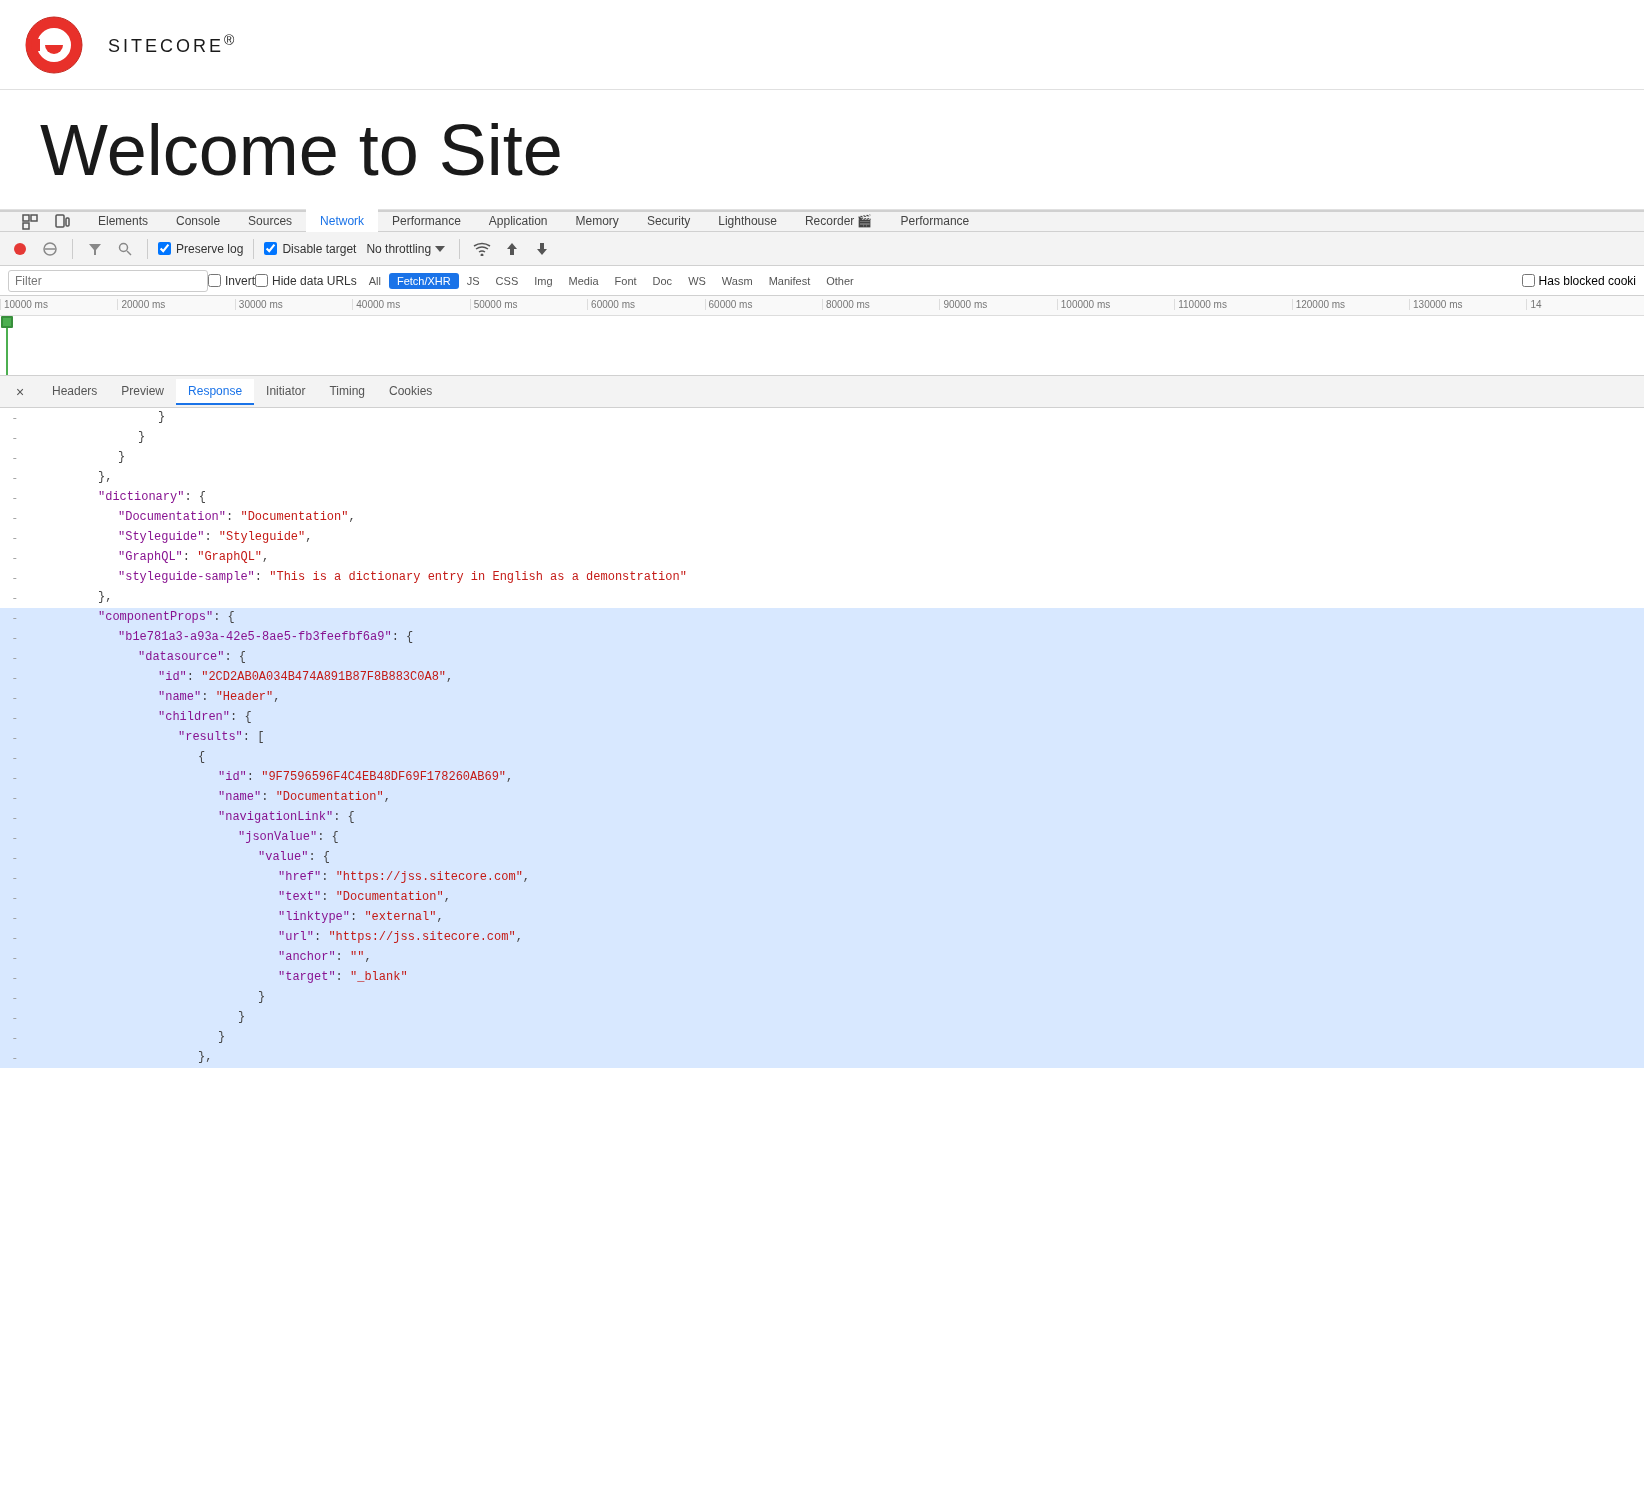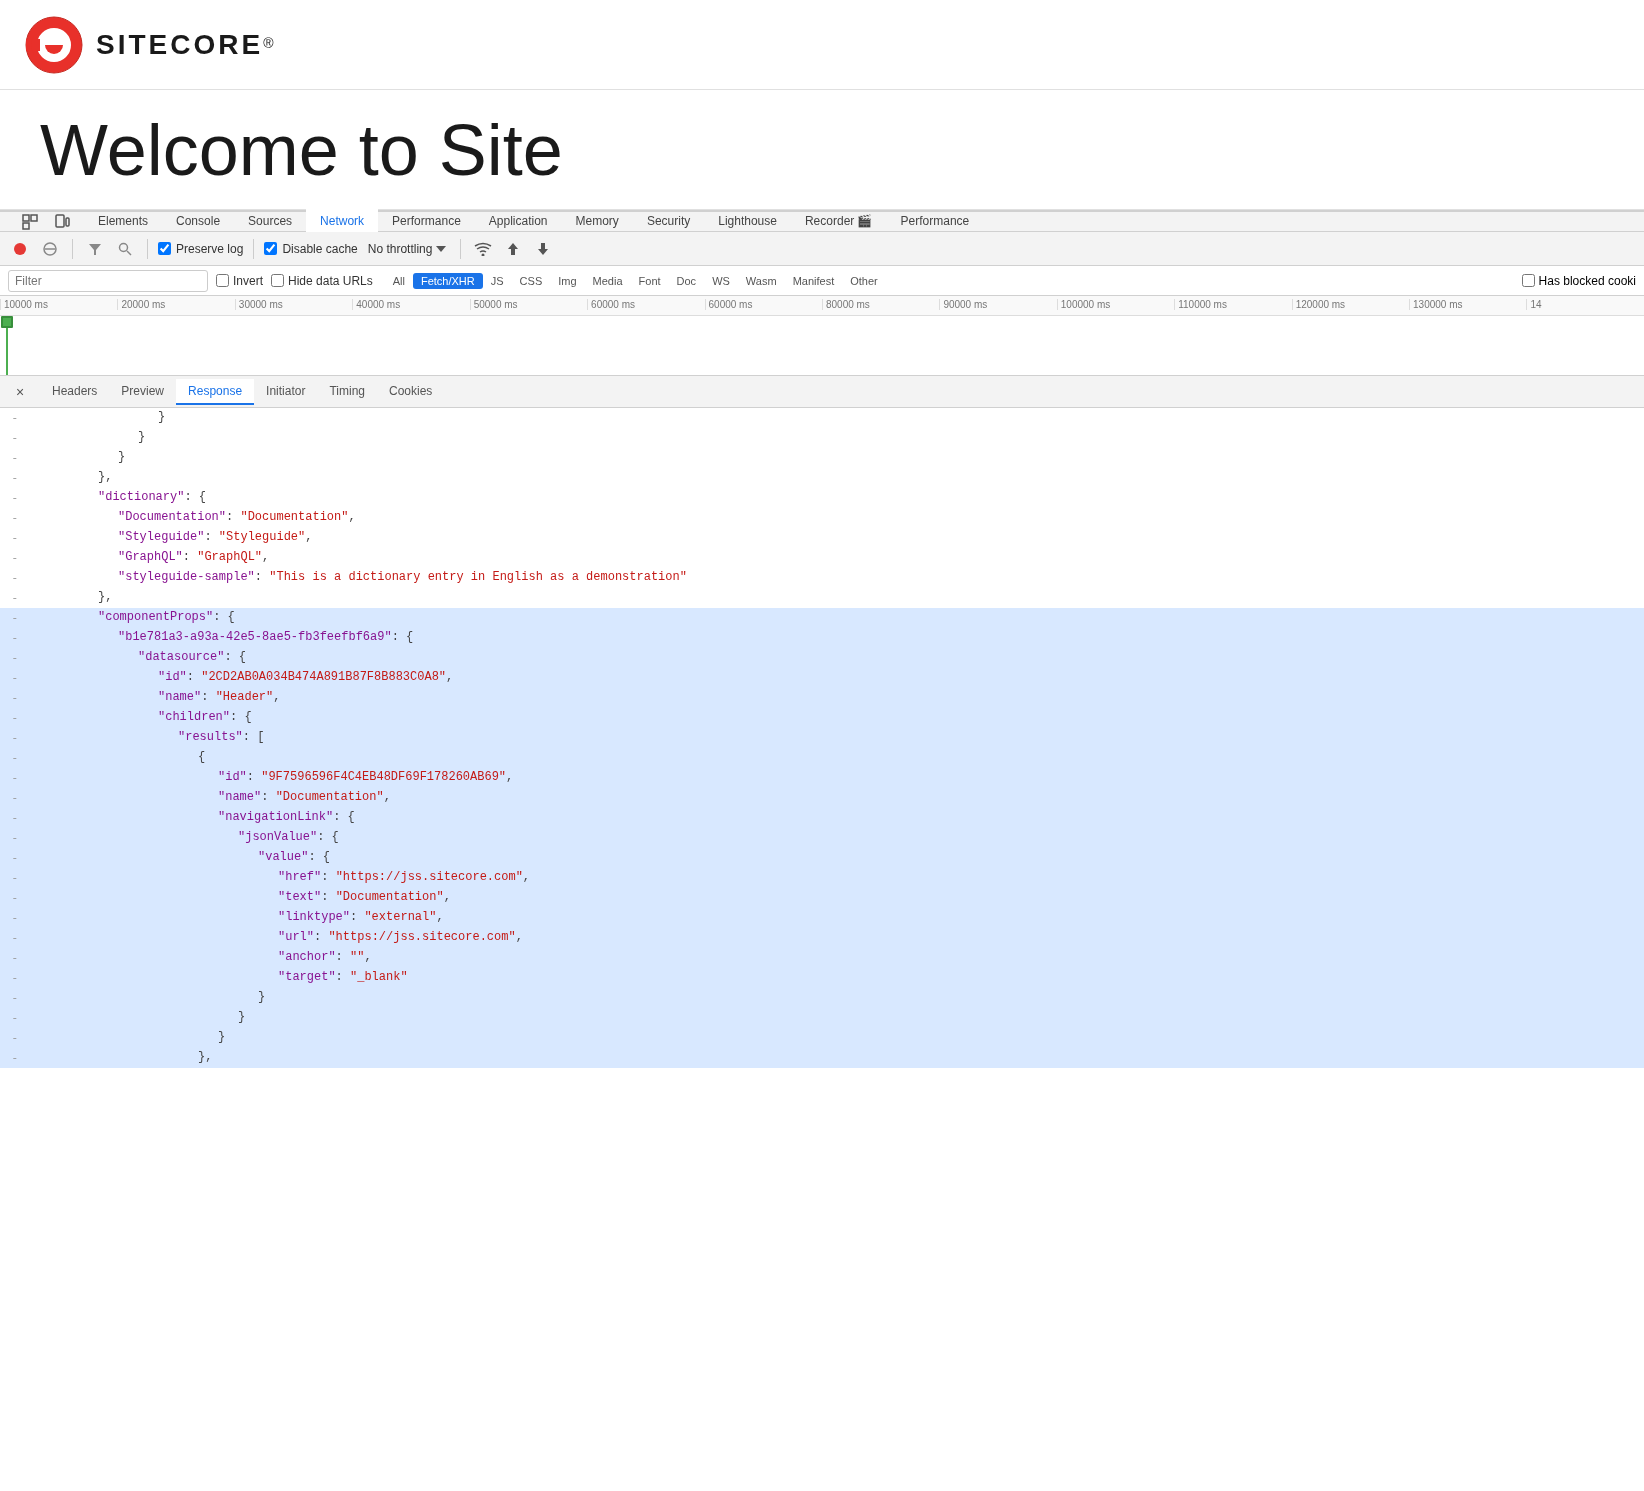--- a/index.html
+++ b/index.html
@@ -138,21 +138,20 @@
     }
 
     
     .filter-bar {
       display: flex;
       align-items: center;
       background: #fff;
       border-bottom: 1px solid #d0d0d0;
       height: 30px;
       padding: 0 8px;
-      gap: 8px;
       font-size: 12px;
     }
     .filter-input {
       flex: 0 0 200px;
       height: 22px;
       border: 1px solid #ccc;
       border-radius: 3px;
       padding: 0 6px;
       font-size: 12px;
       outline: none;
@@ -384,21 +383,21 @@
       <circle cx="30" cy="30" r="16" fill="white"></circle>
       <circle cx="30" cy="30" r="9" fill="#e8302a"></circle>
 
       <path d="M 15 30 A 15 15 0 0 1 45 30" fill="white"></path>
       <circle cx="30" cy="30" r="16" fill="none" stroke="white" stroke-width="2"></circle>
 
       <rect x="2" y="24" width="14" height="12" fill="#e8302a" rx="0"></rect>
       <path d="M 10 20 Q 4 30 10 40" fill="#e8302a"></path>
     </svg>
     <div>
-      <span style="font-size:28px;font-weight:700;letter-spacing:3px;color:#1a1a1a;">SITECORE</span><span style="font-size:14px;vertical-align:super;color:#1a1a1a;">®</span>
+      <span style="font-size:18px;font-weight:400;letter-spacing:3px;color:#1a1a1a;margin-left:12px;">SITECORE</span><span style="font-size:14px;vertical-align:super;color:#1a1a1a;">®</span>
     </div>
   </div>
 </div>
 
 <div class="welcome-area">
   <div class="welcome-text">Welcome to Site</div>
 </div>
 
 <div class="devtools">
 
@@ -456,21 +455,21 @@
         </svg>
     </div>
     <div class="toolbar-sep"></div>
     <label class="toolbar-checkbox-label">
       <input type="checkbox" checked="" style="">
       <span>Preserve log</span>
     </label>
     <div class="toolbar-sep"></div>
     <label class="toolbar-checkbox-label">
       <input type="checkbox" checked="" style="">
-      <span>Disable cache</span>
+      <span>Disable target</span>
     </label>
     <div class="throttle-select">
       <span>No throttling</span>
       <svg width="10" height="6" viewBox="0 0 10 6">
           <polygon points="0,0 10,0 5,6" fill="#555"></polygon>
         </svg>
     </div>
     <div class="toolbar-sep"></div>
     <div class="toolbar-btn" title="Network conditions">
       <svg width="18" height="14" viewBox="0 0 18 14">

